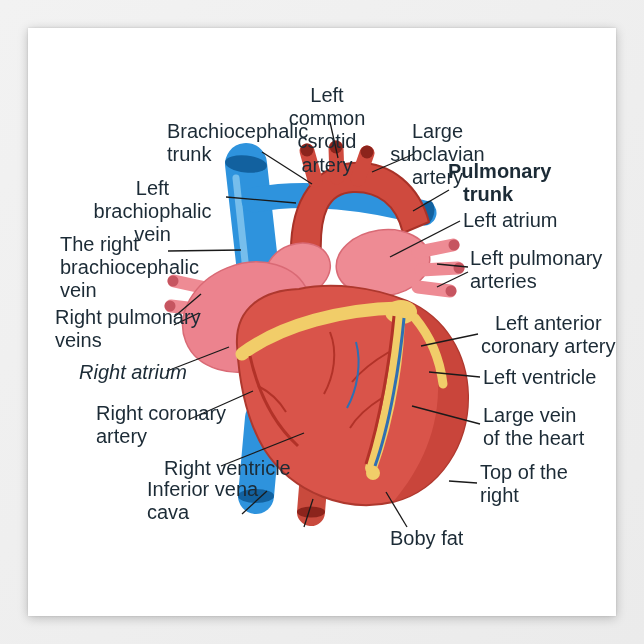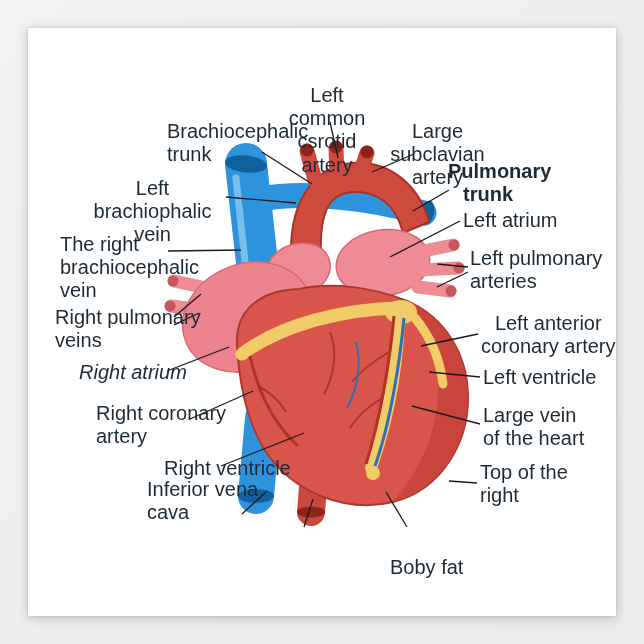--- a/index.html
+++ b/index.html
@@ -163,14 +163,14 @@
   <div class="lbl" style="left:483px;top:366px;">Left ventricle</div>
   <div class="lbl" style="left:96px;top:402px;">Right coronary
 artery</div>
   <div class="lbl" style="left:483px;top:404px;">Large vein
 of the heart</div>
   <div class="lbl" style="left:116px;top:457px;margin-left:48px;">Right ventricle</div>
   <div class="lbl" style="left:480px;top:461px;">Top of the
 right</div>
   <div class="lbl" style="left:147px;top:478px;">Inferior vena
 cava</div>
-  <div class="lbl" style="left:390px;top:527px;margin-top:29px;">Boby fat</div>
+  <div class="lbl" style="left:390px;top:527px;">Boby fat</div>
 </div>
 
 </body></html>

